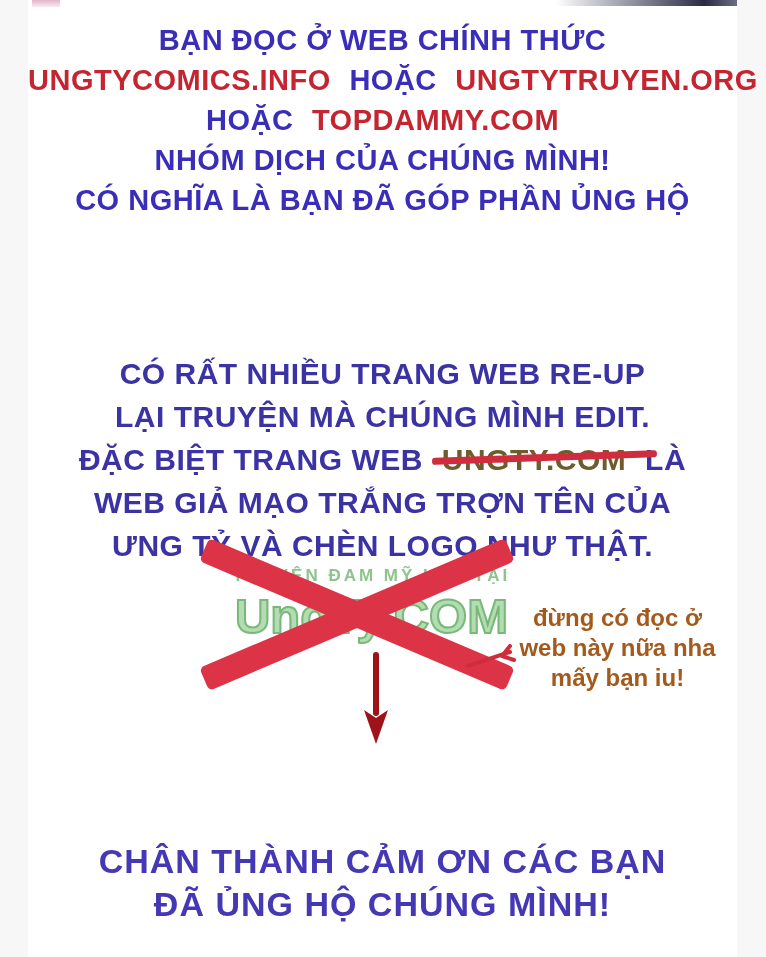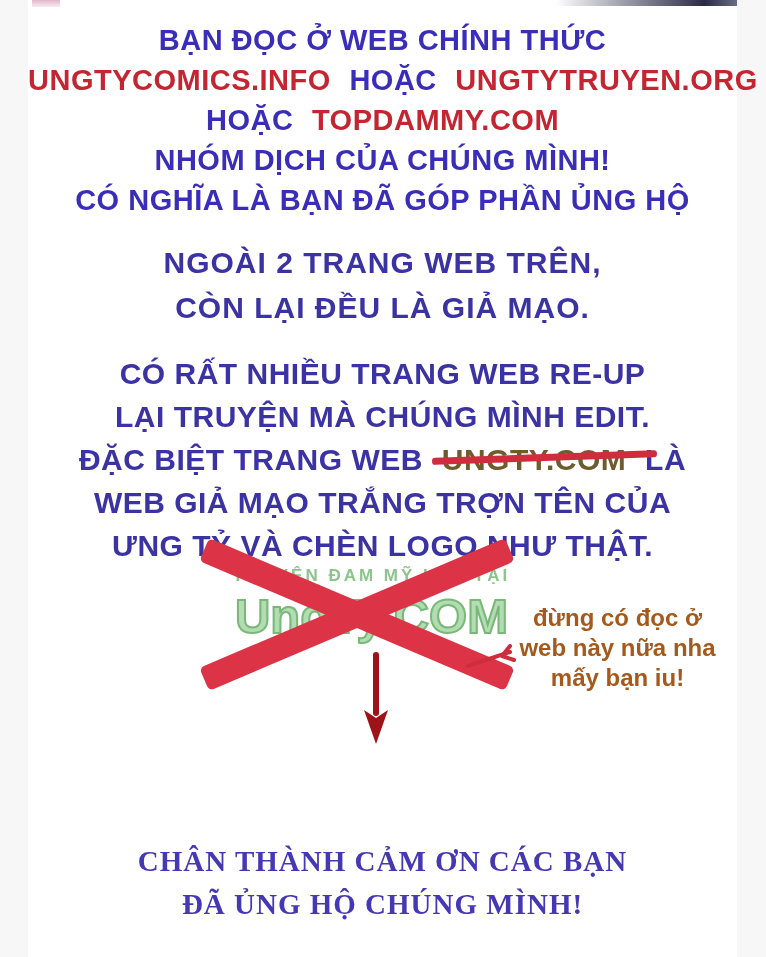--- a/index.html
+++ b/index.html
@@ -39,21 +39,21 @@
     background:#dc3446;border-radius:5px;}
   .x1{transform:rotate(23deg);}
   .x2{transform:rotate(-23deg);}
   .handwriting{position:absolute;left:482px;top:55px;width:215px;text-align:center;
     font-weight:bold;font-size:24px;line-height:30px;color:#a35a1c;white-space:nowrap;}
   .hand-arrow{position:absolute;left:430px;top:96px;}
   .down-arrow{position:absolute;left:334px;top:652px;}
   .fake-label{position:absolute;left:0;right:0;top:724px;text-align:center;
     font-size:37px;font-weight:800;color:#bd1a20;letter-spacing:1px;white-space:nowrap;}
   .footer{position:absolute;left:0;right:0;top:840px;}
-  .footer .tline{font-size:29px;line-height:43px;letter-spacing:1px;font-family:Liberation Serif, serif;}
+  .footer .tline{font-size:34px;line-height:43px;letter-spacing:1px;}
 </style>
 </head>
 <body>
 
 <div class="canvas">
   <div class="page">
 
     <div class="sliver-pink"></div>
     <div class="sliver-navy"></div>
 
@@ -65,24 +65,20 @@
         <span class="red">UNGTYTRUYEN.ORG</span>
       </div>
       <div class="tline">
         <span class="blue gap-r">HOẶC</span>
         <span class="red">TOPDAMMY.COM</span>
       </div>
       <div class="tline blue">NHÓM DỊCH CỦA CHÚNG MÌNH!</div>
       <div class="tline blue">CÓ NGHĨA LÀ BẠN ĐÃ GÓP PHẦN ỦNG HỘ</div>
     </div>
 
-    <div class="notice">
-      <div class="tline navy">NGOÀI 2 TRANG WEB TRÊN,</div>
-      <div class="tline navy">CÒN LẠI ĐỀU LÀ GIẢ MẠO.</div>
-    </div>
 
     <div class="warning">
       <div class="tline navy">CÓ RẤT NHIỀU TRANG WEB RE-UP</div>
       <div class="tline navy">LẠI TRUYỆN MÀ CHÚNG MÌNH EDIT.</div>
       <div class="tline navy">
         <span>ĐẶC BIỆT TRANG WEB</span>
         <span class="fake-site">
           <span>UNGTY.COM</span>
           <span class="strike-line"></span>
         </span>

